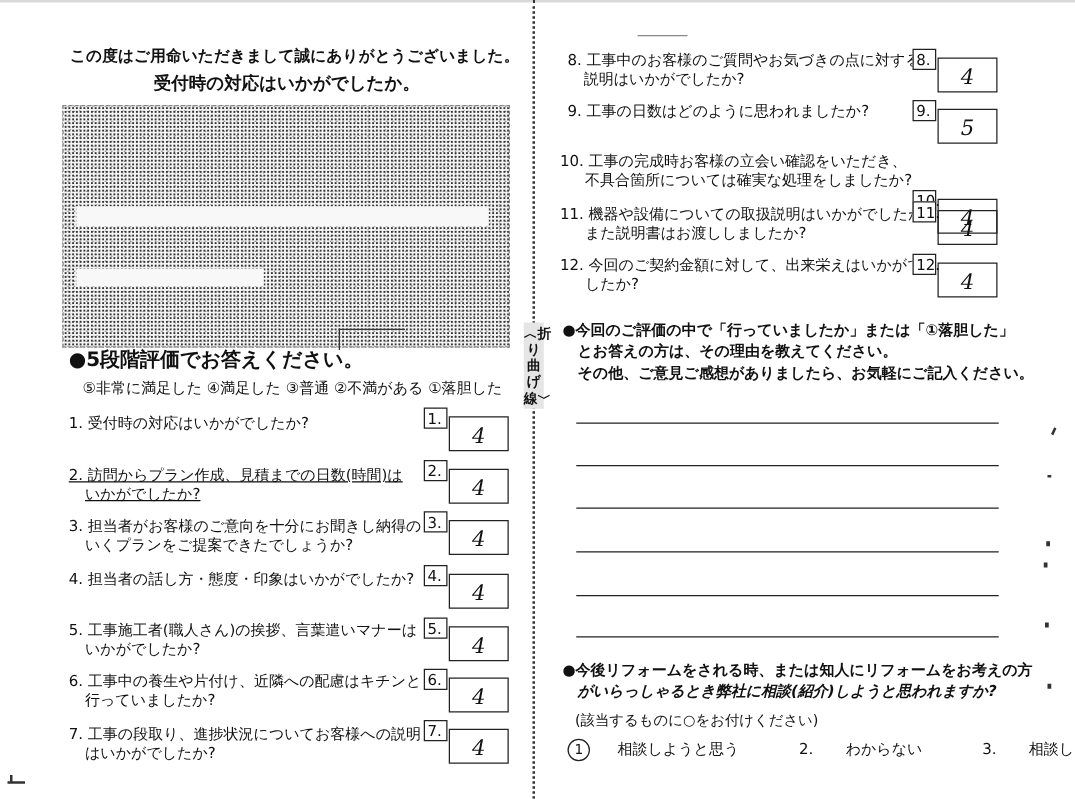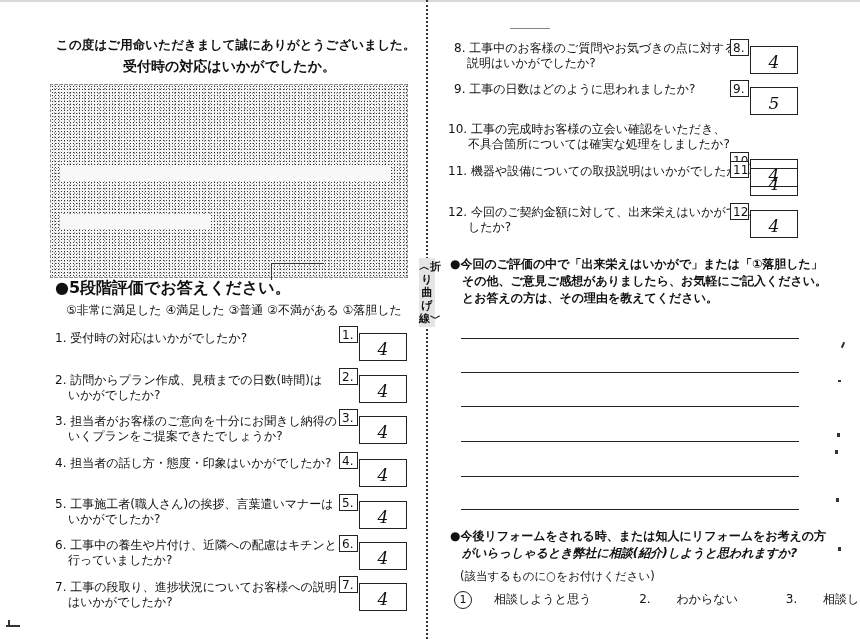--- a/index.html
+++ b/index.html
@@ -82,21 +82,21 @@
 <div class="abs scale">⑤非常に満足した ④満足した ③普通 ②不満がある ①落胆した</div>
 
 <div class="abs q" style="left:55px; top:331px;">
   <span>1. 受付時の対応はいかがでしたか?</span>
 </div>
 <div class="ansbox" style="left:339px; top:326px;">
   <div class="lbl">1.</div>
   <div class="val">4</div>
 </div>
 
-<div class="abs q" style="left:55px; top:373px;">
+<div class="abs q" style="left:55px; top:373px;text-decoration:underline;">
   <span>2. 訪問からプラン作成、見積までの日数(時間)は</span>
   <span class="l2">いかがでしたか?</span>
 </div>
 <div class="ansbox" style="left:339px; top:368px;">
   <div class="lbl">2.</div>
   <div class="val">4</div>
 </div>
 
 <div class="abs q" style="left:55px; top:414px;">
   <span>3. 担当者がお客様のご意向を十分にお聞きし納得の</span>
@@ -166,39 +166,40 @@
   <span>10. 工事の完成時お客様の立会い確認をいただき、</span>
   <span class="l2 wide">不具合箇所については確実な処理をしましたか?</span>
 </div>
 <div class="ansbox" style="left:730px; top:128px;margin-top:24px;">
   <div class="lbl">10.</div>
   <div class="val">4</div>
 </div>
 
 <div class="abs q" style="left:448px; top:164px;">
   <span>11. 機器や設備についての取扱説明はいかがでしたか?</span>
+  <span class="l2 wide">また説明書はお渡ししましたか?</span>
 </div>
 <div class="ansbox" style="left:730px; top:161px;">
   <div class="lbl">11.</div>
   <div class="val">4</div>
 </div>
 
 <div class="abs q" style="left:448px; top:205px;">
   <span>12. 今回のご契約金額に対して、出来栄えはいかがで</span>
   <span class="l2 wide">したか?</span>
 </div>
 <div class="ansbox" style="left:730px; top:203px;">
   <div class="lbl">12.</div>
   <div class="val">4</div>
 </div>
 
 <div class="abs comment-head">
-  <span>●今回のご評価の中で「出来栄えはいかがで」または「①落胆した」</span>
+  <span>●今回のご評価の中で「行っていましたか」または「①落胆した」</span>
+  <span class="ind">とお答えの方は、その理由を教えてください。</span>
   <span class="ind">その他、ご意見ご感想がありましたら、お気軽にご記入ください。</span>
-  <span class="ind">とお答えの方は、その理由を教えてください。</span>
 </div>
 <div class="line" style="top:338px;"></div>
 <div class="line" style="top:372px;"></div>
 <div class="line" style="top:406px;"></div>
 <div class="line" style="top:441px;"></div>
 <div class="line" style="top:476px;"></div>
 <div class="line" style="top:509px;"></div>
 
 <div class="abs ref-head">
   <span>●今後リフォームをされる時、または知人にリフォームをお考えの方</span>

